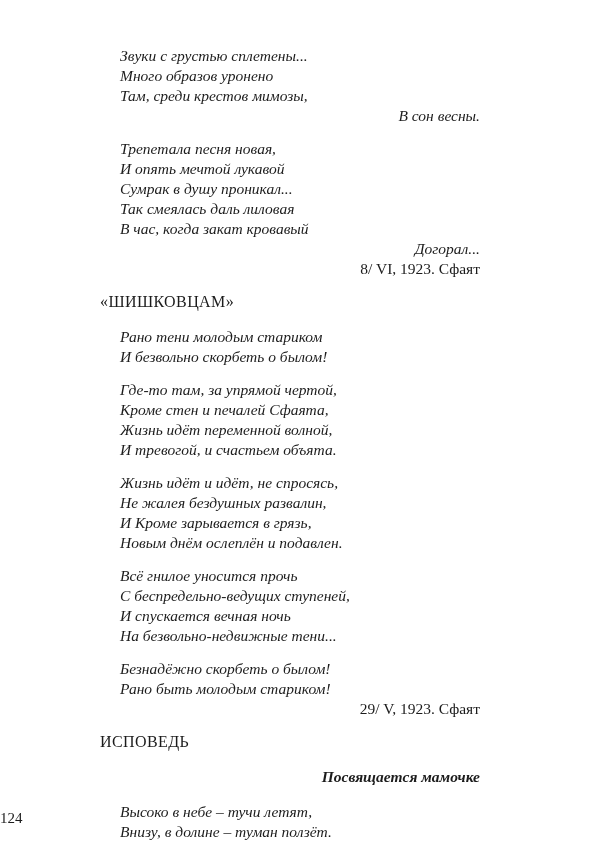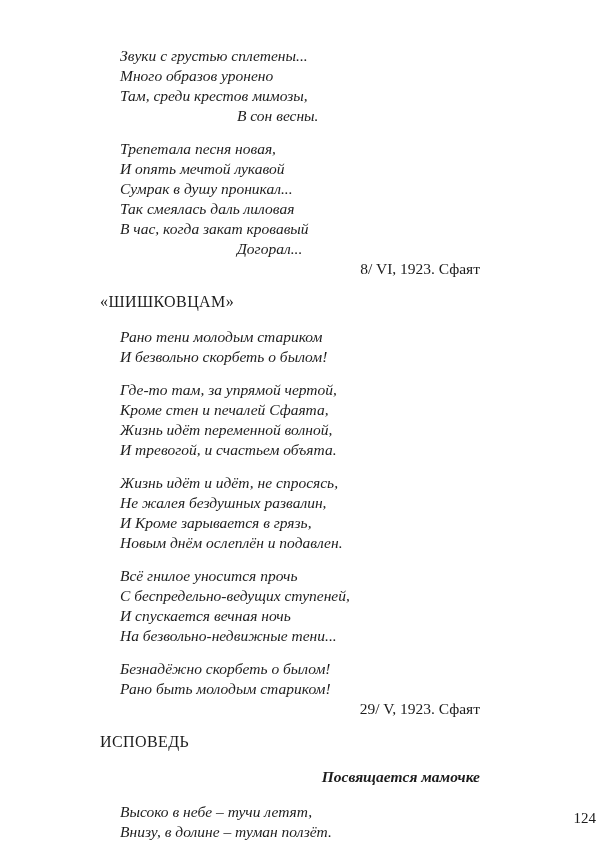--- a/index.html
+++ b/index.html
@@ -20,21 +20,21 @@
     left: 100px; top: 46px;
     width: 380px;
   }
   .stanza {
     margin: 0 0 13px 20px;
     font-style: italic;
     font-size: 15.5px;
     line-height: 20px;
   }
   .line { white-space: nowrap; }
-  .indent-line { margin-left: 117px; }
+  .indent-line { margin-left: 84px; text-align: right; }
   .date-line {
     font-style: normal;
     text-align: right;
     line-height: 20px;
   }
   .poem-title {
     font-style: normal;
     font-size: 16px;
     letter-spacing: 0.4px;
     margin: 6px 0 15px 0;
@@ -44,23 +44,23 @@
   .dedication {
     font-style: italic;
     font-size: 15.5px;
     text-align: right;
     margin: 0 0 15px 0;
     line-height: 20px;
     font-weight: bold;
   }
   .page-number {
     position: absolute;
-    top: 810px; left: 8px;
+    top: 810px; left: 0;
     width: 588px;
-    text-align: right;
+    text-align: left;
     font-size: 15px;
     font-style: normal;
   }
 </style>
 </head>
 <body>
 
 <div class="page">
   <div class="content">
 

